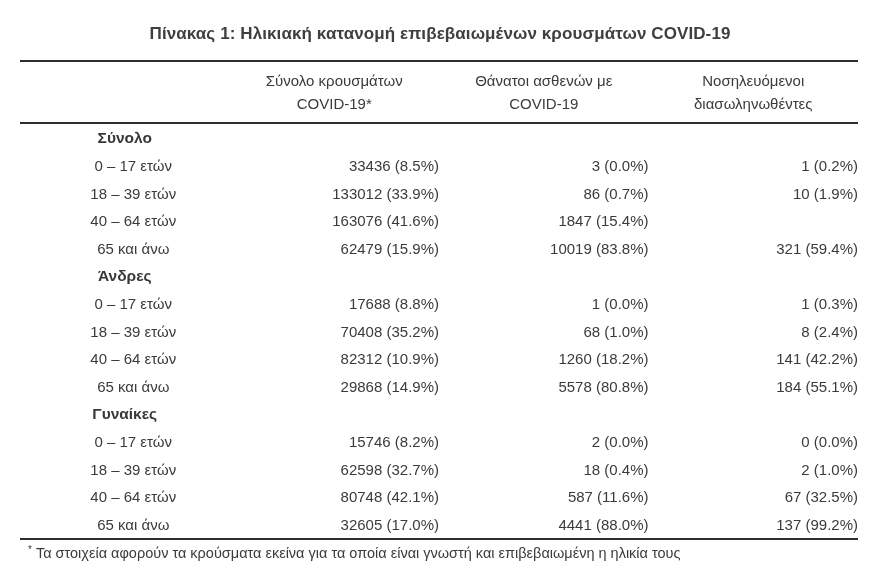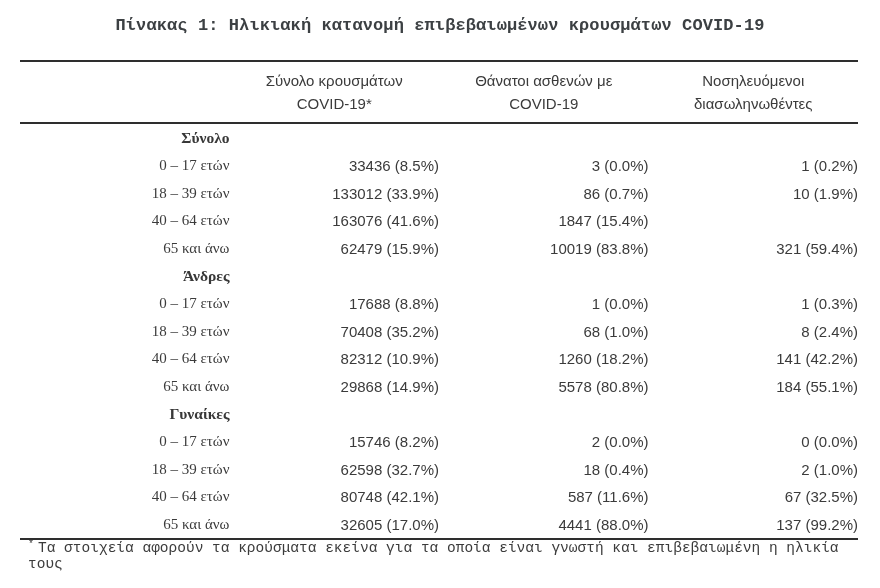--- a/index.html
+++ b/index.html
@@ -6,28 +6,27 @@
   html, body { background: #ffffff; }
   body {
     width: 880px; height: 588px;
     font-family: "Liberation Sans", "DejaVu Sans", sans-serif;
     color: #3b3b3b;
     overflow: hidden;
   }
   .page { width: 880px; height: 588px; position: relative; background: #fff; }
 
   .doc-title {
-    padding-top: 16px;
+    padding-top: 24px;
     height: 60px;
     text-align: center;
     font-size: 17px;
     font-weight: 600;
     letter-spacing: 0.1px;
     color: #3c4043;
-    font-family: Liberation Mono, monospace;
   }
 
   .covid-table {
     margin-left: 20px;
     width: 838px;
   }
   .rule {
     height: 0;
     border-top: 2px solid #2e2e2e;
   }
@@ -43,36 +42,36 @@
     line-height: 23px;
     color: #3b3b3b;
   }
   .trow {
     display: grid;
     grid-template-columns: 25% 25% 25% 25%;
     height: 27.5px;
     align-items: center;
     font-size: 15px;
   }
-  .trow .label-cell { text-align: right; padding-left: 17px; font-family: Liberation Serif, serif; }
+  .trow .label-cell { text-align: center; padding-left: 17px; }
   .trow.section-row { height: 28px; }
   .trow.section-row .label-cell {
     font-weight: bold;
     padding-left: 0;
     font-size: 15.5px;
     color: #383838;
   }
   .num-cell { text-align: right; white-space: nowrap; }
 
   .footnote {
     margin-left: 28px;
+    margin-top: 5px;
     width: 838px;
     font-size: 14.5px;
     color: #3b3b3b;
-    font-family: Liberation Mono, monospace;
   }
   .footnote sup {
     font-size: 10px;
     margin-right: 4px;
     vertical-align: top;
     position: relative;
     top: -1px;
   }
 </style>
 </head>

